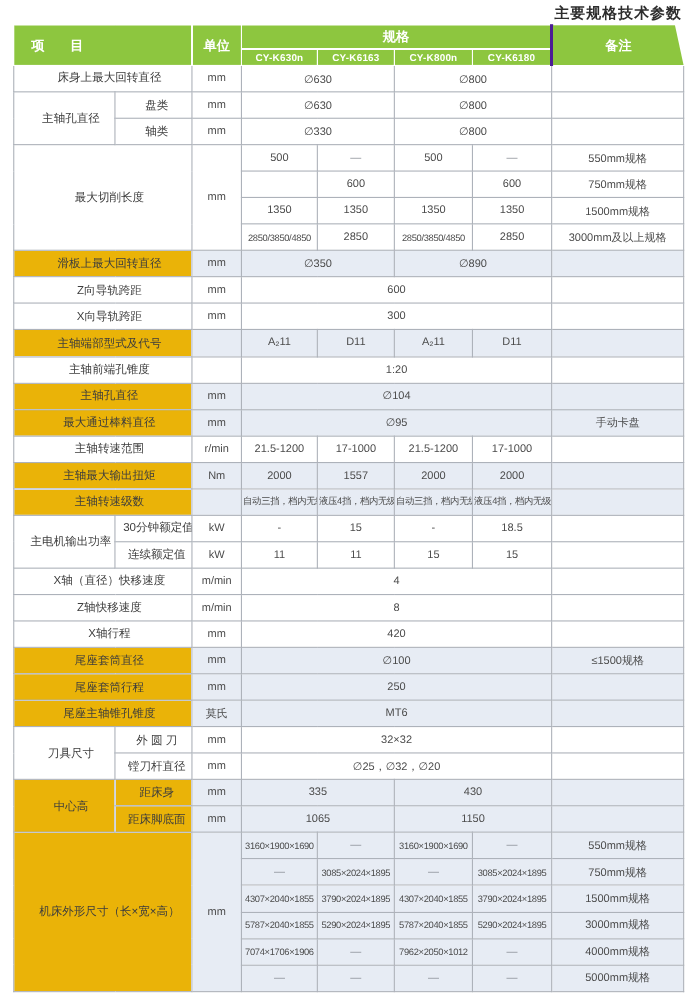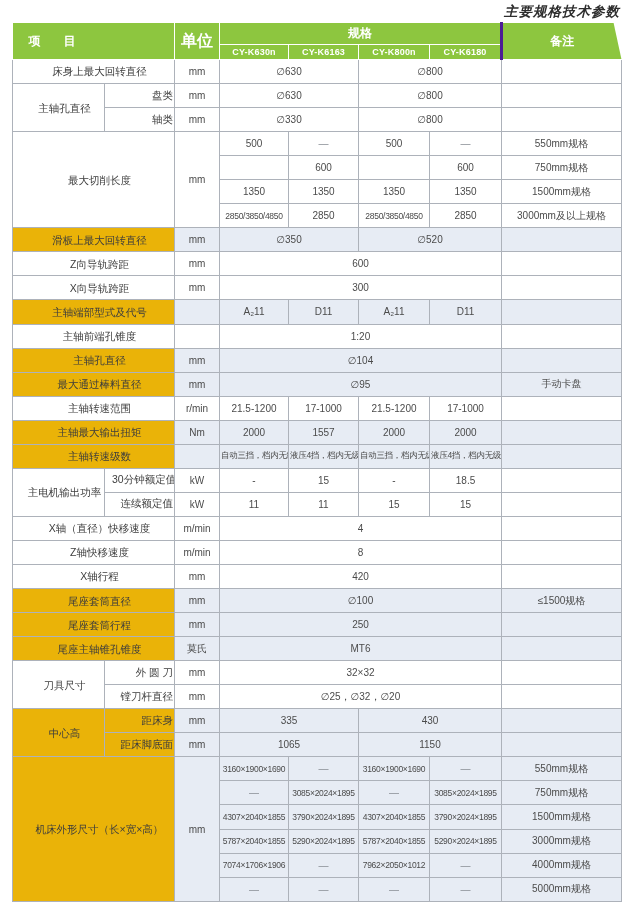--- a/index.html
+++ b/index.html
@@ -1,31 +1,31 @@
 <!DOCTYPE html>
 <html><head>
 <meta charset="utf-8">
 <style>
   html,body{margin:0;padding:0;background:#ffffff;}
   body{width:627px;height:903px;font-family:"Liberation Sans",sans-serif;}
   .page{position:relative;width:627px;height:903px;background:#fff;overflow:hidden;}
-  .doc-title{position:absolute;top:3px;right:7px;font-size:13.5px;font-weight:bold;color:#2d2d2d;letter-spacing:1px;font-style:italic;}
+  .doc-title{position:absolute;top:3px;right:7px;font-size:13.5px;font-weight:bold;color:#2d2d2d;letter-spacing:1px;}
   table.spec{position:absolute;top:22px;left:12px;width:609px;height:880px;border-collapse:collapse;table-layout:fixed;}
   thead th{background:#8dc63f;color:#ffffff;border:1px solid #ffffff;font-weight:bold;padding:0;overflow:hidden;}
   thead tr.h-main{height:22px;}
   thead tr.h-sub{height:15px;}
   th.h-item{text-align:left;padding-left:16px;font-size:12px;letter-spacing:10px;border-left:none;}
-  th.h-unit{font-size:16px;}
+  th.h-unit{font-size:12px;}
   th.h-spec{font-size:12px;}
   th.h-remark{font-size:12px;border-left:3px solid #4c1d95;clip-path:polygon(0 0,calc(100% - 8px) 0,100% 100%,0 100%);border-right:none;}
   th.h-model{font-size:9px;font-weight:bold;letter-spacing:0.2px;}
   tbody tr{height:24px;}
   tbody td{border:1px solid #adb2ba;font-size:10px;color:#4b4b4b;text-align:center;padding:0 1px;overflow:hidden;white-space:nowrap;}
   tbody td.item{text-align:center;padding-left:13px;font-size:10.5px;color:#3d3d3d;white-space:normal;line-height:1.15;}
-  tbody td.sub{text-align:right;padding-left:7px;font-size:10.5px;color:#3d3d3d;}
+  tbody td.sub{text-align:center;padding-left:7px;font-size:10.5px;color:#3d3d3d;}
   tbody td.unit{font-size:10px;}
   tbody td.rem{font-size:10px;}
   tbody td.dash{color:#898e95;}
   tbody td.sm{font-size:8.5px;letter-spacing:-0.3px;}
   tbody tr.shade td{background:#e7ecf4;}
   tbody td{background:#ffffff;}
   tbody tr.shade td.item, tbody tr.shade td.sub{background:#eab308;}
 </style>
 </head>
 <body>
@@ -108,21 +108,21 @@
           <td class="val sm">2850/3850/4850</td>
           <td class="val">2850</td>
           <td class="val sm">2850/3850/4850</td>
           <td class="val">2850</td>
           <td class="rem">3000mm及以上规格</td>
         </tr>
         <tr class="shade">
           <td class="item" colspan="2">滑板上最大回转直径</td>
           <td class="unit">mm</td>
           <td class="val" colspan="2">∅350</td>
-          <td class="val" colspan="2">∅520</td>
+          <td class="val" colspan="2">∅890</td>
           <td class="rem"></td>
         </tr>
         <tr>
           <td class="item" colspan="2">Z向导轨跨距</td>
           <td class="unit">mm</td>
           <td class="val" colspan="4">600</td>
           <td class="rem"></td>
         </tr>
         <tr>
           <td class="item" colspan="2">X向导轨跨距</td>

